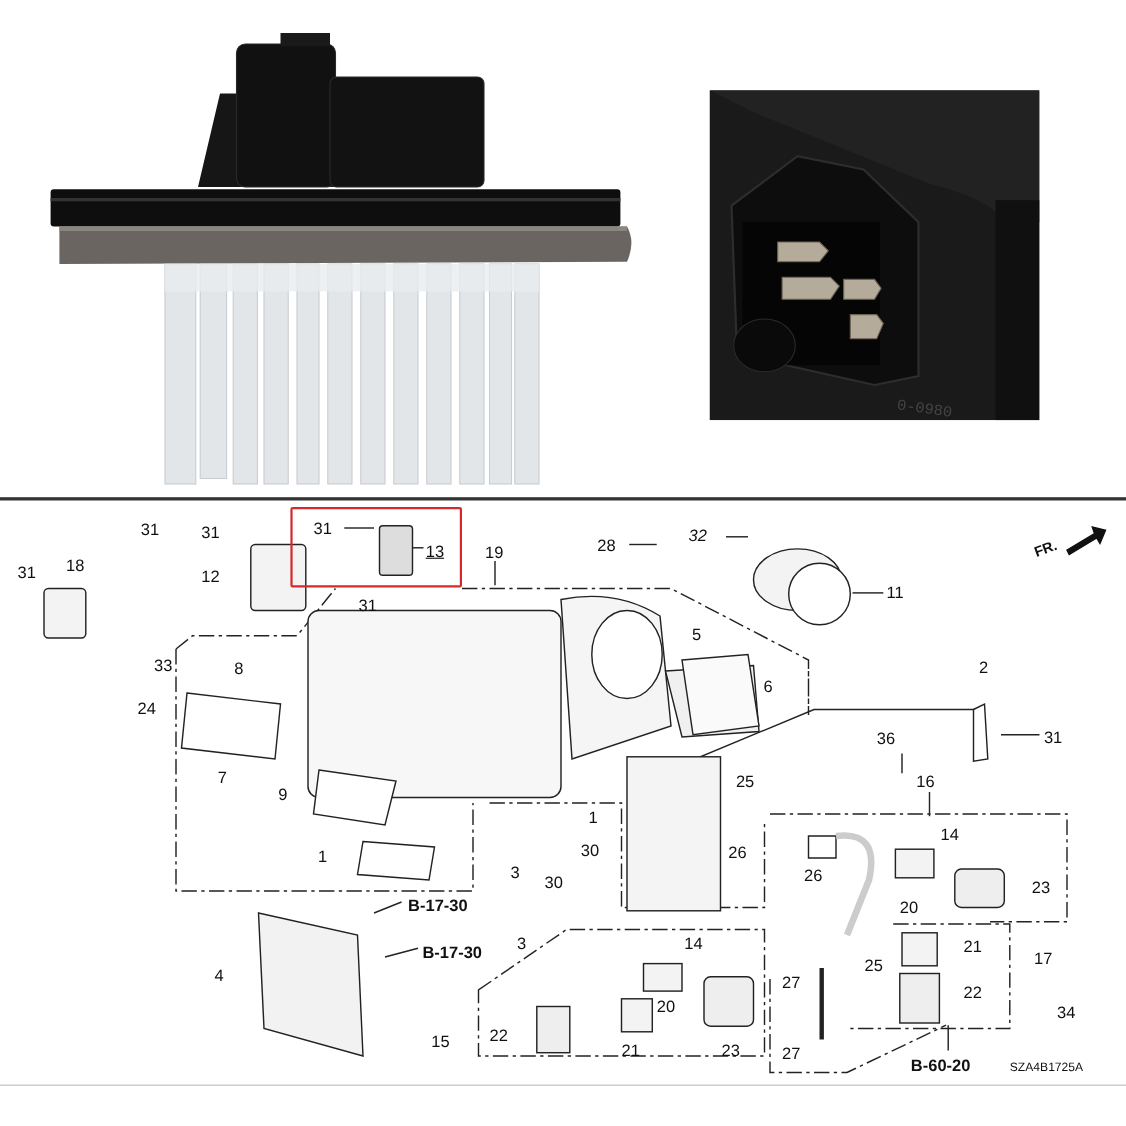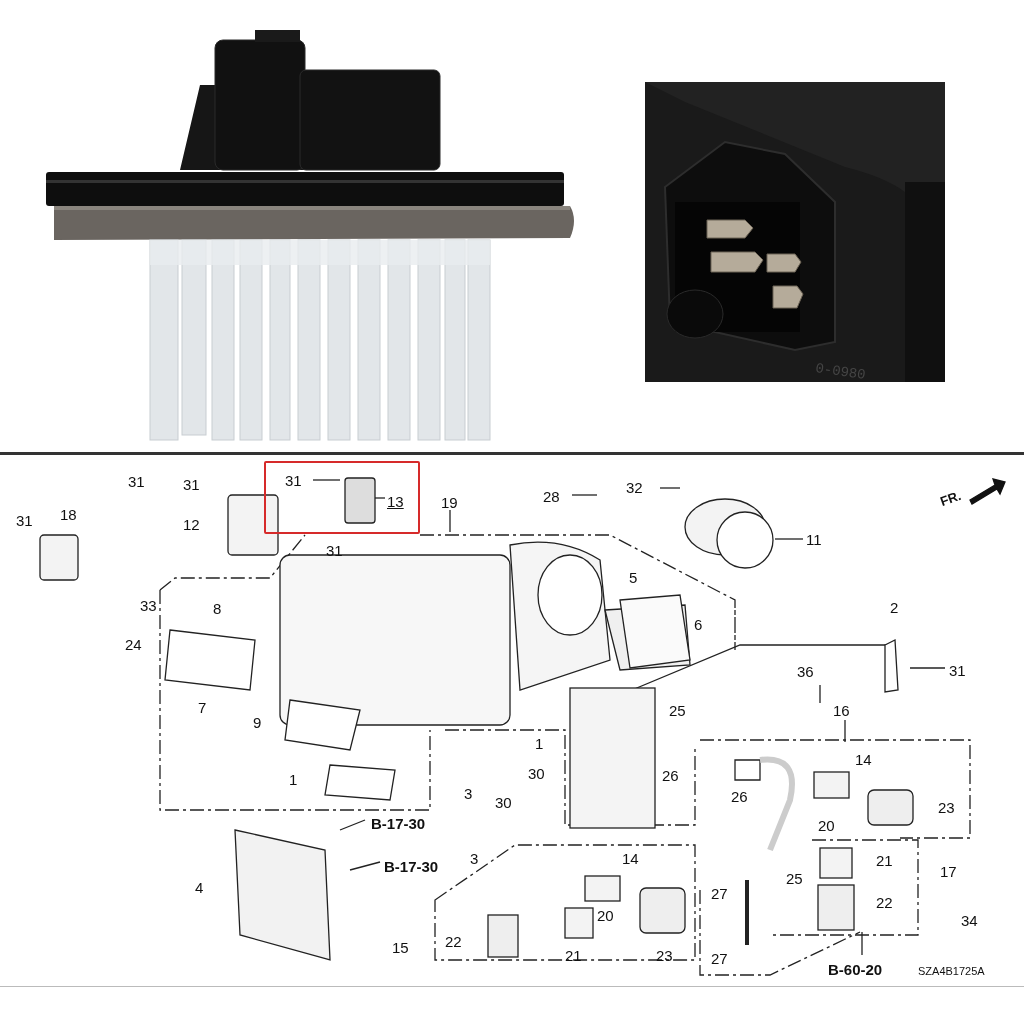--- a/index.html
+++ b/index.html
@@ -143,21 +143,21 @@
   <div class="lbl" style="left:387px;top:39px;text-decoration:underline;">13</div>
   <div class="lbl" style="left:441px;top:40px;">19</div>
   <div class="lbl" style="left:326px;top:88px;">31</div>
   <div class="lbl" style="left:140px;top:143px;">33</div>
   <div class="lbl" style="left:125px;top:182px;">24</div>
   <div class="lbl" style="left:213px;top:146px;">8</div>
   <div class="lbl" style="left:198px;top:245px;">7</div>
   <div class="lbl" style="left:253px;top:260px;">9</div>
   <div class="lbl" style="left:289px;top:317px;">1</div>
   <div class="lbl" style="left:543px;top:34px;">28</div>
-  <div class="lbl" style="left:626px;top:25px;">32</div>
+  <div class="lbl" style="left:626px;top:25px;font-style:italic;">32</div>
   <div class="lbl" style="left:806px;top:77px;">11</div>
   <div class="lbl" style="left:629px;top:115px;">5</div>
   <div class="lbl" style="left:694px;top:162px;">6</div>
   <div class="lbl" style="left:890px;top:145px;">2</div>
   <div class="lbl" style="left:949px;top:208px;">31</div>
   <div class="lbl" style="left:797px;top:209px;">36</div>
   <div class="lbl" style="left:833px;top:248px;">16</div>
   <div class="lbl" style="left:669px;top:248px;">25</div>
   <div class="lbl" style="left:535px;top:281px;">1</div>
   <div class="lbl" style="left:662px;top:313px;">26</div>

